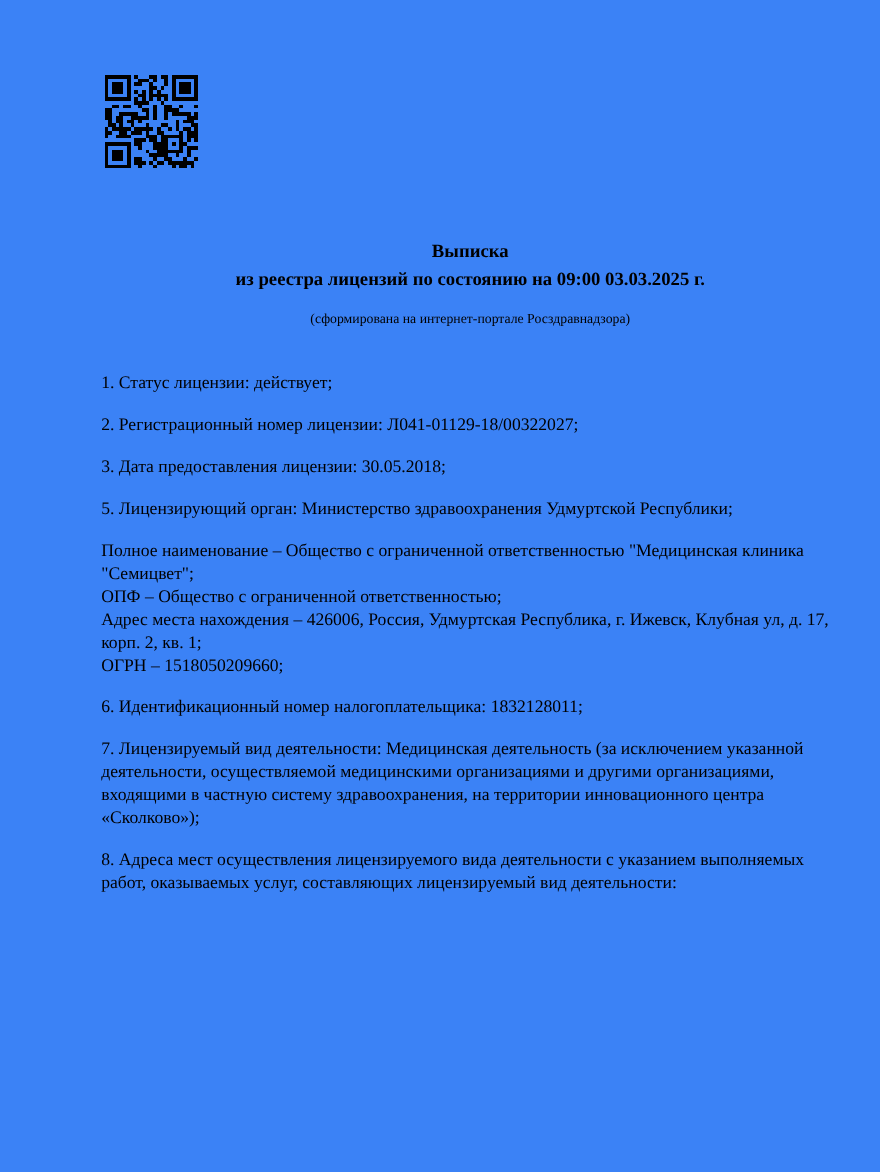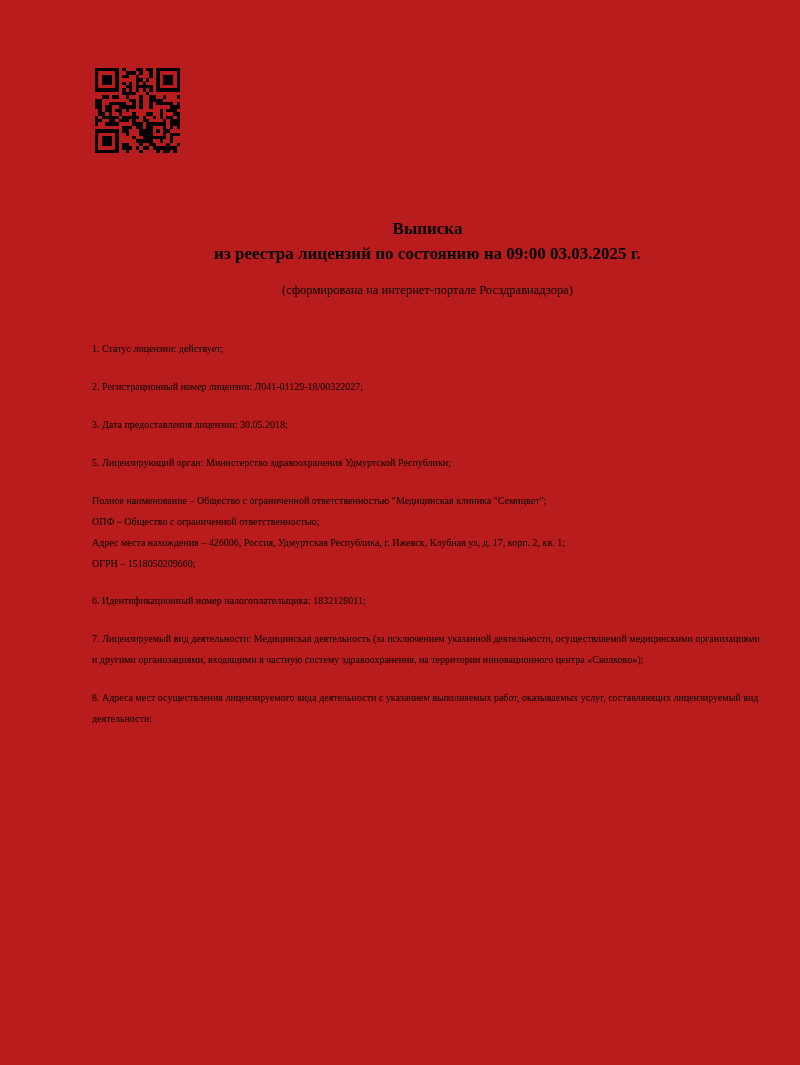--- a/index.html
+++ b/index.html
@@ -1,20 +1,20 @@
 <!DOCTYPE html>
 <html lang="ru"><head>
 <meta charset="utf-8">
 <style>
   html, body { margin: 0; padding: 0; background: #ffffff; }
   .page {
     position: relative;
     width: 800px;
     height: 1065px;
-    background: #b91c1c;
+    background: #3b82f6;
     color: #000000;
     font-family: "Liberation Serif", "DejaVu Serif", serif;
     overflow: hidden;
     box-sizing: border-box;
     padding: 0 37px 0 92px;
   }
   .qr {
     position: absolute;
     left: 95px;
     top: 68px;
@@ -30,21 +30,21 @@
     line-height: 25px;
   }
   .formed-note {
     margin-top: 17px;
     text-align: center;
     font-size: 12.5px;
     line-height: 15px;
   }
   .body-text {
     margin-top: 40px;
-    font-size: 10px;
+    font-size: 16px;
     line-height: 21px;
   }
   .para {
     margin: 0 0 17px 0;
   }
   .details {
     margin: 16px 0 16px 0;
   }
 </style>
 </head>

